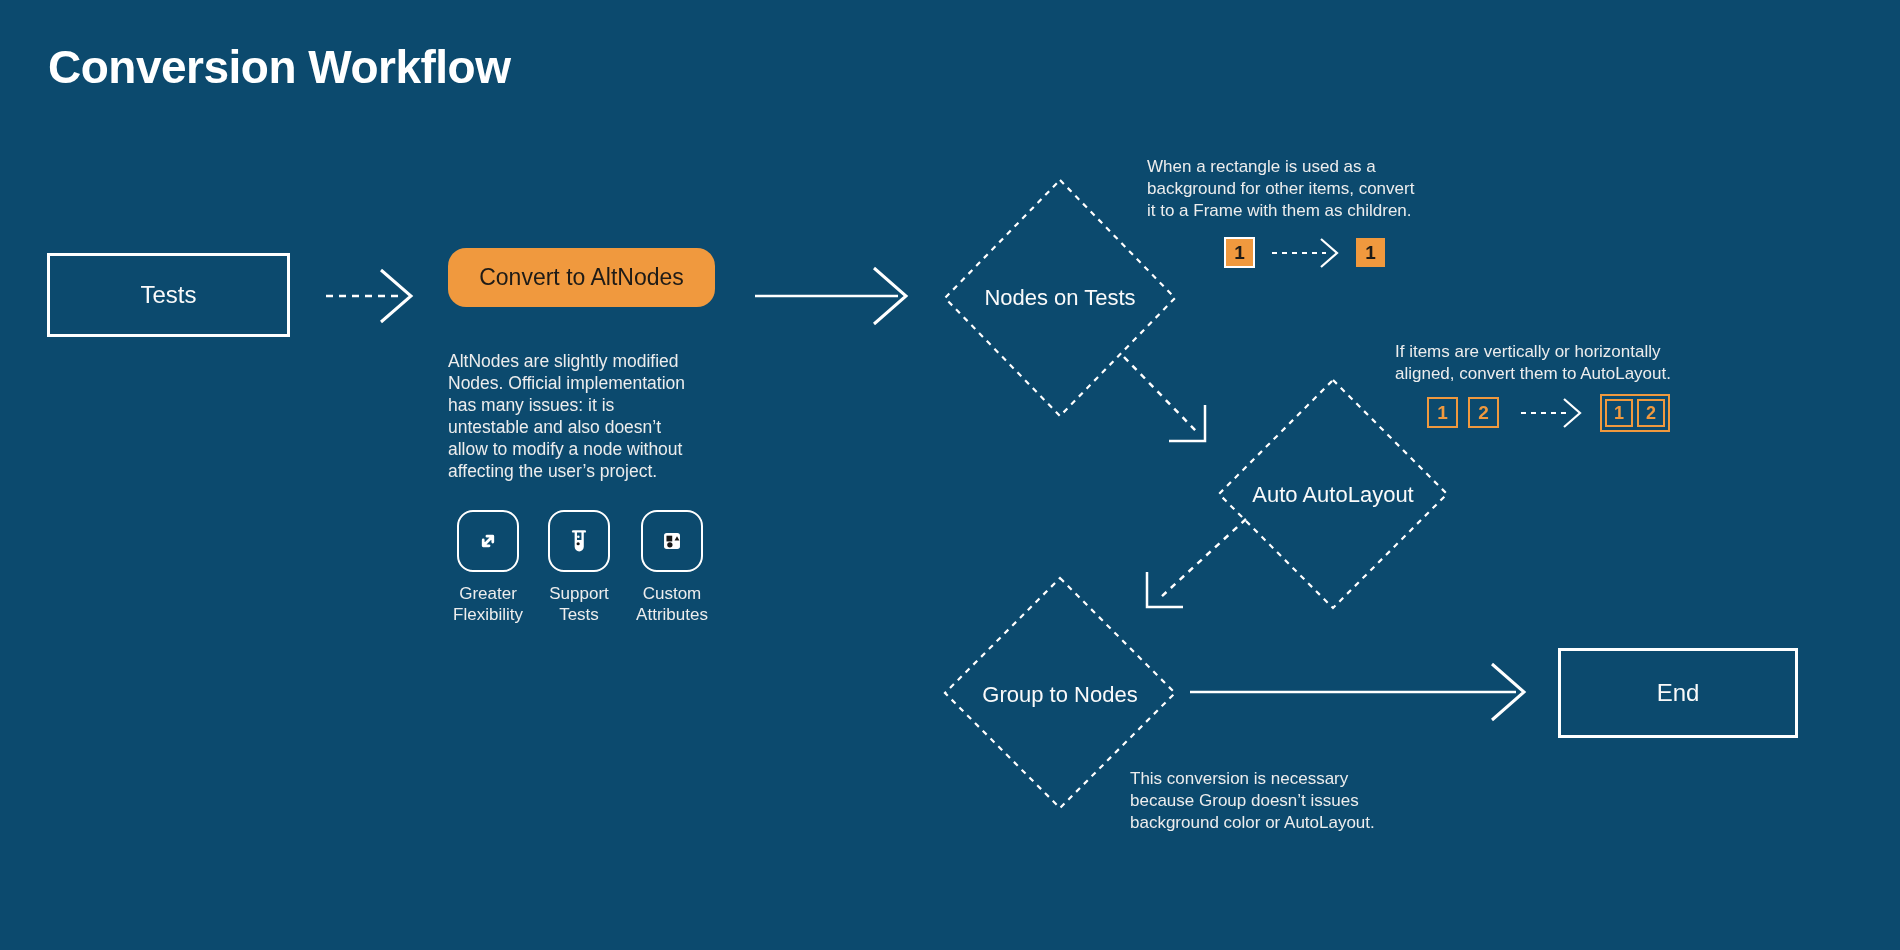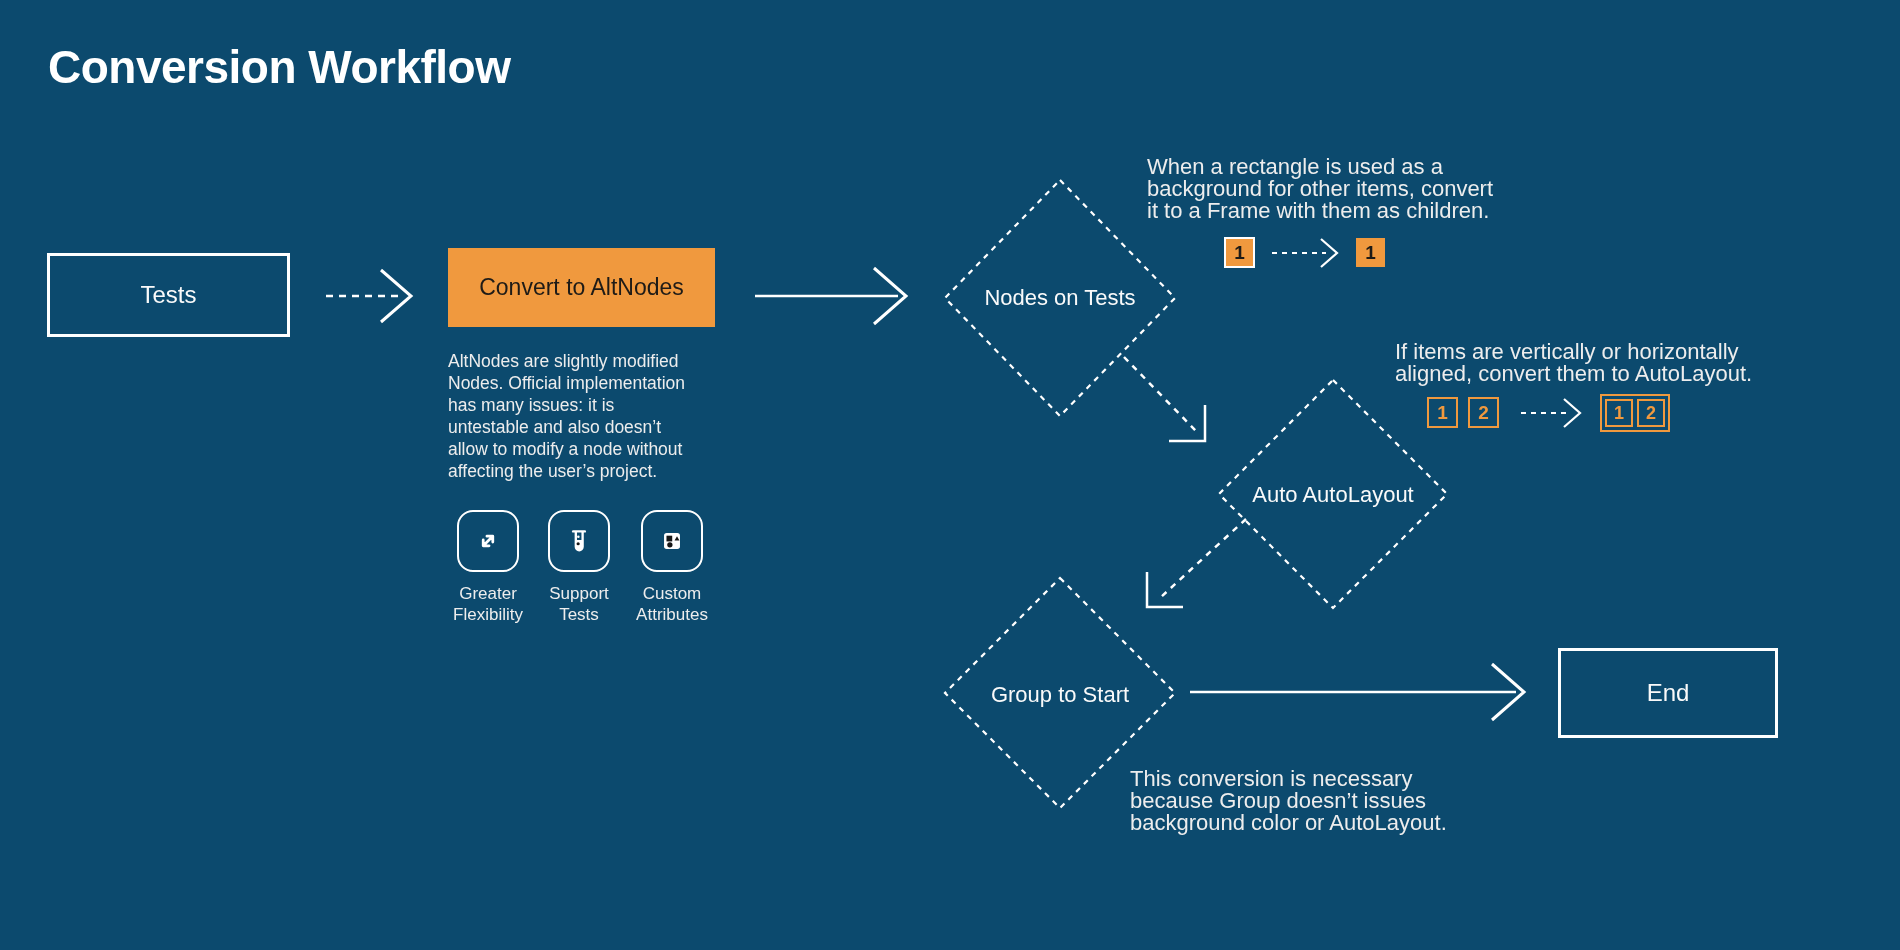--- a/index.html
+++ b/index.html
@@ -9,30 +9,30 @@
 
   .page-title { position:absolute; left:48px; top:40px; margin:0; font-size:46px; font-weight:700;
                 color:#FFFFFF; letter-spacing:-0.5px; }
 
   .connectors { position:absolute; left:0; top:0; }
 
   .node-rect { position:absolute; box-sizing:border-box; border:3px solid #FFFFFF;
                display:flex; align-items:center; justify-content:center;
                font-size:24px; color:#FAFAFA; }
   #node-start { left:47px; top:253px; width:243px; height:84px; }
-  #node-end   { left:1558px; top:648px; width:220px; height:90px; }
+  #node-end   { left:1558px; top:648px; width:240px; height:90px; }
 
-  .node-fill { position:absolute; left:448px; top:248px; width:267px; height:79px;
+  .node-fill { position:absolute; left:448px; top:248px; width:267px; height:59px;
                background:#F0993E; color:#1E1B17; display:flex; align-items:center;
-               justify-content:center; font-size:23px; font-weight:500; }
+               justify-content:center; font-size:23px; font-weight:500;border-radius:18px; }
 
   .desc { position:absolute; left:448px; top:350px; font-size:17.5px; line-height:22px;
           white-space:pre-line; color:#EDEDED; }
 
-  .ann { position:absolute; font-size:22px; line-height:22px; white-space:pre-line; color:#EDEDED; }
+  .ann { position:absolute; font-size:17px; line-height:22px; white-space:pre-line; color:#EDEDED; }
   #ann-rect-to-frame { left:1147px; top:156px; }
   #ann-autolayout    { left:1395px; top:341px; }
   #ann-group-frame   { left:1130px; top:768px; }
 
   .diamond-label { position:absolute; transform:translate(-50%,-50%); font-size:22px;
                    color:#FAFAFA; white-space:nowrap; }
   #label-nodes-on-rect   { left:1060px; top:298px; }
   #label-auto-autolayout { left:1333px; top:495px; }
   #label-group-to-frame  { left:1060px; top:695px; }
 
@@ -157,21 +157,21 @@
         <path d="M18.4 15.6 L23 15.6 L20.7 11.6 Z" fill="#161616"></path>
         <circle cx="14" cy="19.6" r="2.5" fill="#161616"></circle>
       </svg>
     </div>
     <div class="benefit-label">Custom
 Attributes</div>
   </div>
 
   <div class="diamond-label" id="label-nodes-on-rect">Nodes on Tests</div>
   <div class="diamond-label" id="label-auto-autolayout">Auto AutoLayout</div>
-  <div class="diamond-label" id="label-group-to-frame">Group to Start</div>
+  <div class="diamond-label" id="label-group-to-frame">Group to Nodes</div>
 
   <div class="ann" id="ann-rect-to-frame">When a rectangle is used as a
 background for other items, convert
 it to a Frame with them as children.</div>
   <div class="mini" id="demo1-before">1</div>
   <div class="mini" id="demo1-after">1</div>
 
   <div class="ann" id="ann-autolayout">If items are vertically or horizontally
 aligned, convert them to AutoLayout.</div>
   <div id="demo2-before">

